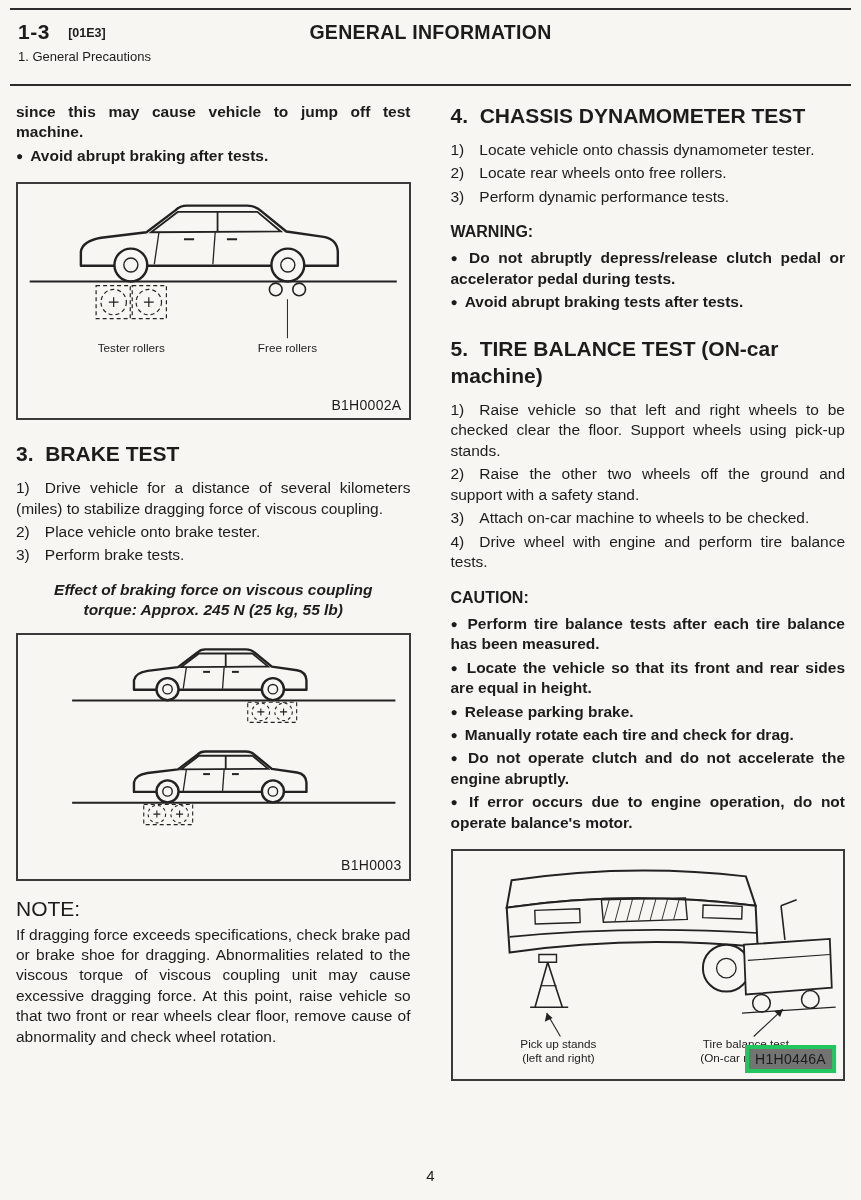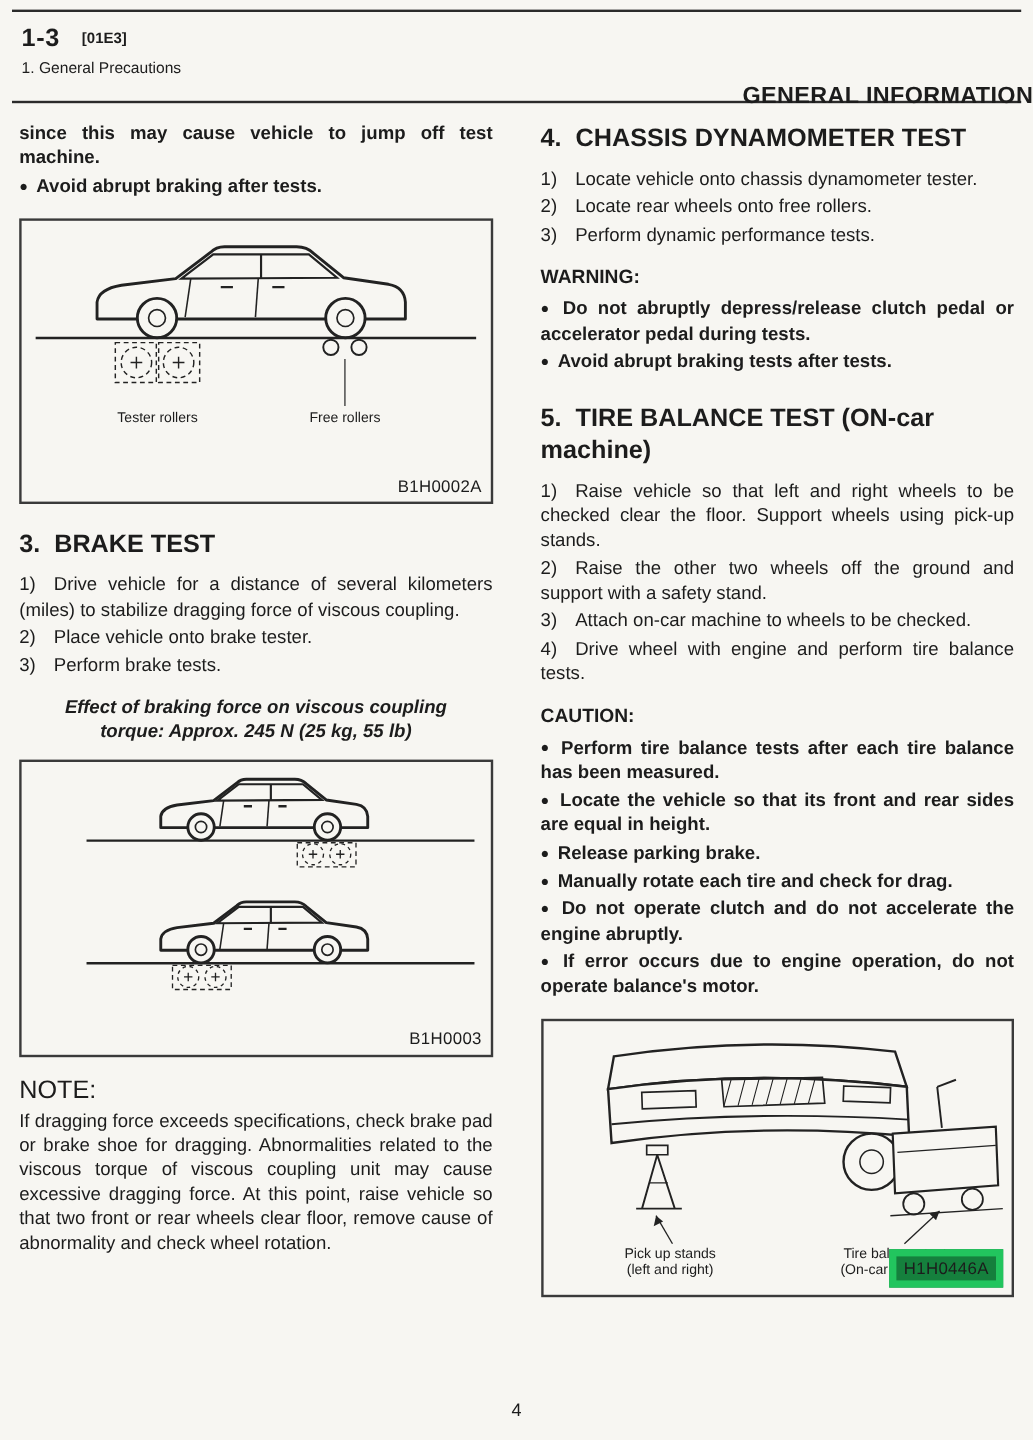--- a/index.html
+++ b/index.html
@@ -10,22 +10,22 @@
     font-size:15.5px; line-height:1.32;
     overflow:hidden;
     box-shadow:0 0 6px rgba(0,0,0,.35);
   }
   .rule {border-top:2px solid #2b2b2b; margin:0 10px;}
   .rule-top {padding-top:0; margin-top:8px;}
   .page-header {position:relative; padding:8px 18px 4px; height:62px;}
   .sec-num {font-weight:bold; font-size:21px; letter-spacing:.5px;}
   .sec-code {font-weight:bold; font-size:12.5px; margin-left:14px; position:relative; top:-2px;margin-top:13px;}
   .header-title {
-    position:absolute; left:0; right:0; top:10px; text-align:right;
-    font-weight:bold; font-size:19.5px; letter-spacing:.3px;margin-top:48px;
+    position:absolute; left:0; right:0; top:10px; text-align:center;
+    font-weight:bold; font-size:19.5px; letter-spacing:.3px;
   }
   .header-sub {font-size:13px; margin-top:2px;}
   .content {display:flex; gap:40px; padding:16px 16px 0;}
   .col {width:401px;}
   p {margin:0 0 3px;}
   .bold {font-weight:bold;}
   .justify {text-align:justify;}
   .bullet {display:block; font-weight:bold; text-align:justify; margin:0 0 3px;}
   .bullet .marker {margin-right:7px; font-size:12px; position:relative; top:-1px;}
   .step {text-align:justify; margin:0 0 3px;}
@@ -34,21 +34,21 @@
   h3.alert {font-size:16px; font-weight:bold; margin:14px 0 6px;}
   .effect {font-weight:bold; font-style:italic; text-align:center; margin:14px 0 12px; font-size:15.5px;}
   .figure {
     position:relative; border:2px solid #3a3a3a; background:#f7f6f2;
     margin:12px 0 14px;
   }
   .figure svg {display:block; width:100%; height:auto;}
   .fig-code {
     position:absolute; right:7px; bottom:4px; font-size:14px; letter-spacing:.3px;
   }
-  .fig-code.boxed {border:6px solid #22c55e; background:#15803d; padding:1px 6px; bottom:6px;}
+  .fig-code.boxed {border:4px solid #22c55e; background:#737373; padding:1px 6px; bottom:6px;}
   .note-label {font-size:21px; margin:10px 0 2px;}
   .page-footer {position:absolute; bottom:14px; left:0; right:0; text-align:center; font-size:15px;}
   line, path, circle, rect, ellipse {vector-effect:non-scaling-stroke;}
   .figtext {font-family:"Liberation Sans", sans-serif; font-size:12px; fill:#1c1c1c;}
 </style>
 </head>
 <body>
 
 <svg width="0" height="0" style="position:absolute" aria-hidden="true">
   <defs>

